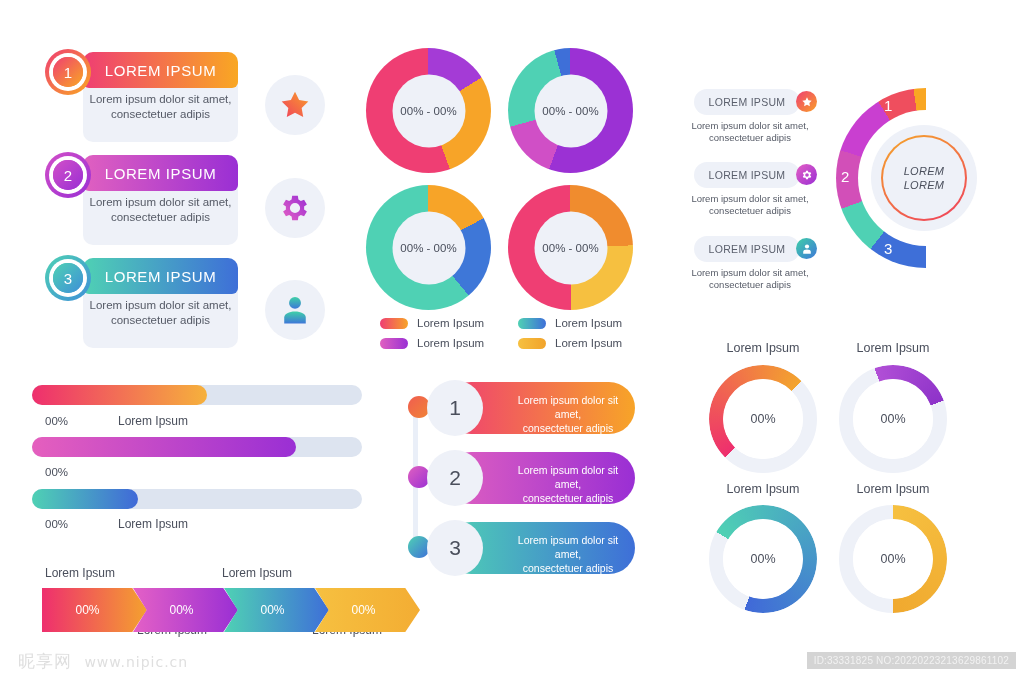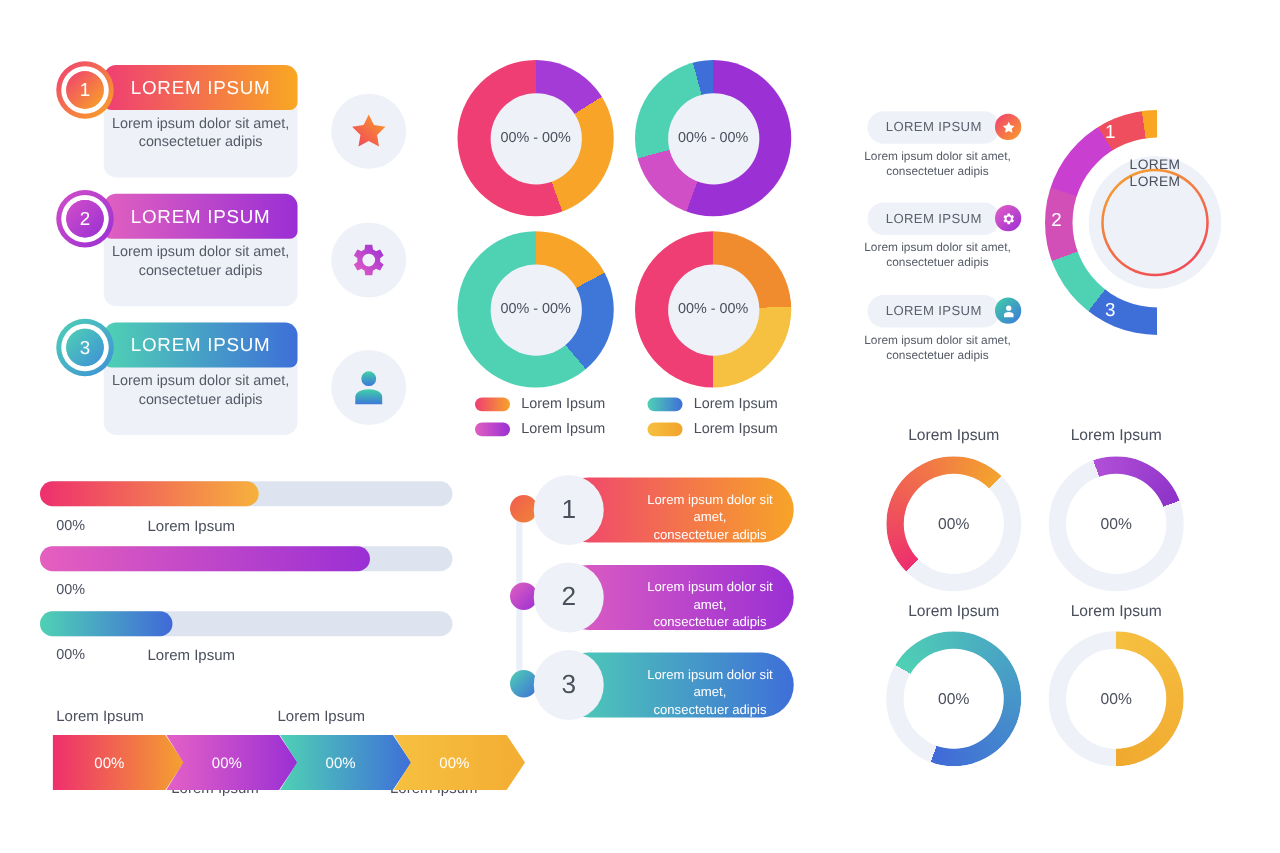--- a/index.html
+++ b/index.html
@@ -61,21 +61,21 @@
     color:#5a5f6c;font-size:10.5px;letter-spacing:.3px;
   }
   .badge-ic{
     position:absolute;width:21px;height:21px;border-radius:50%;
     display:flex;align-items:center;justify-content:center;
   }
 
   
   .circ-center{
     position:absolute;width:106px;height:106px;border-radius:50%;background:#eef1f8;
-    display:flex;align-items:flex-start;justify-content:center;
+    display:flex;align-items:center;justify-content:center;font-style:italic;
   }
   .circ-center .ringline{
     position:absolute;left:50%;top:50%;transform:translate(-50%,-50%);
     width:86px;height:86px;border-radius:50%;
   }
   .circ-center .ringline::after{
     content:"";position:absolute;left:2px;top:2px;right:2px;bottom:2px;border-radius:50%;background:#eef1f8;
   }
   .circ-center .lbl{
     position:relative;z-index:3;color:#4a4f5c;font-size:11px;text-align:center;line-height:14px;letter-spacing:.3px;
@@ -406,14 +406,19 @@
   <div class="gauge-lbl" style="left:823px;top:482px;">Lorem Ipsum</div>
   <div class="gauge" style="left:839px;top:505px;">
     <div class="gtrack"></div>
     <div class="abs" style="left:0;top:0;width:108px;height:108px;border-radius:50%;
          background:conic-gradient(from 0deg,#f6c040 0deg,#f0a92f 180deg,transparent 180deg 360deg);
          -webkit-mask:radial-gradient(circle,transparent 39px,#000 40px);
          mask:radial-gradient(circle,transparent 39px,#000 40px);"></div>
     <div class="ghole">00%</div>
   </div>
 
+  <div class="wm-logo">
+    <span>昵享网</span>
+    <span style="font-size:14px;margin-left:6px;">www.nipic.cn</span>
+  </div>
+  <div class="wm-id">ID:33331825 NO:20220223213629861102</div>
 
 </div>
 
 </body></html>

